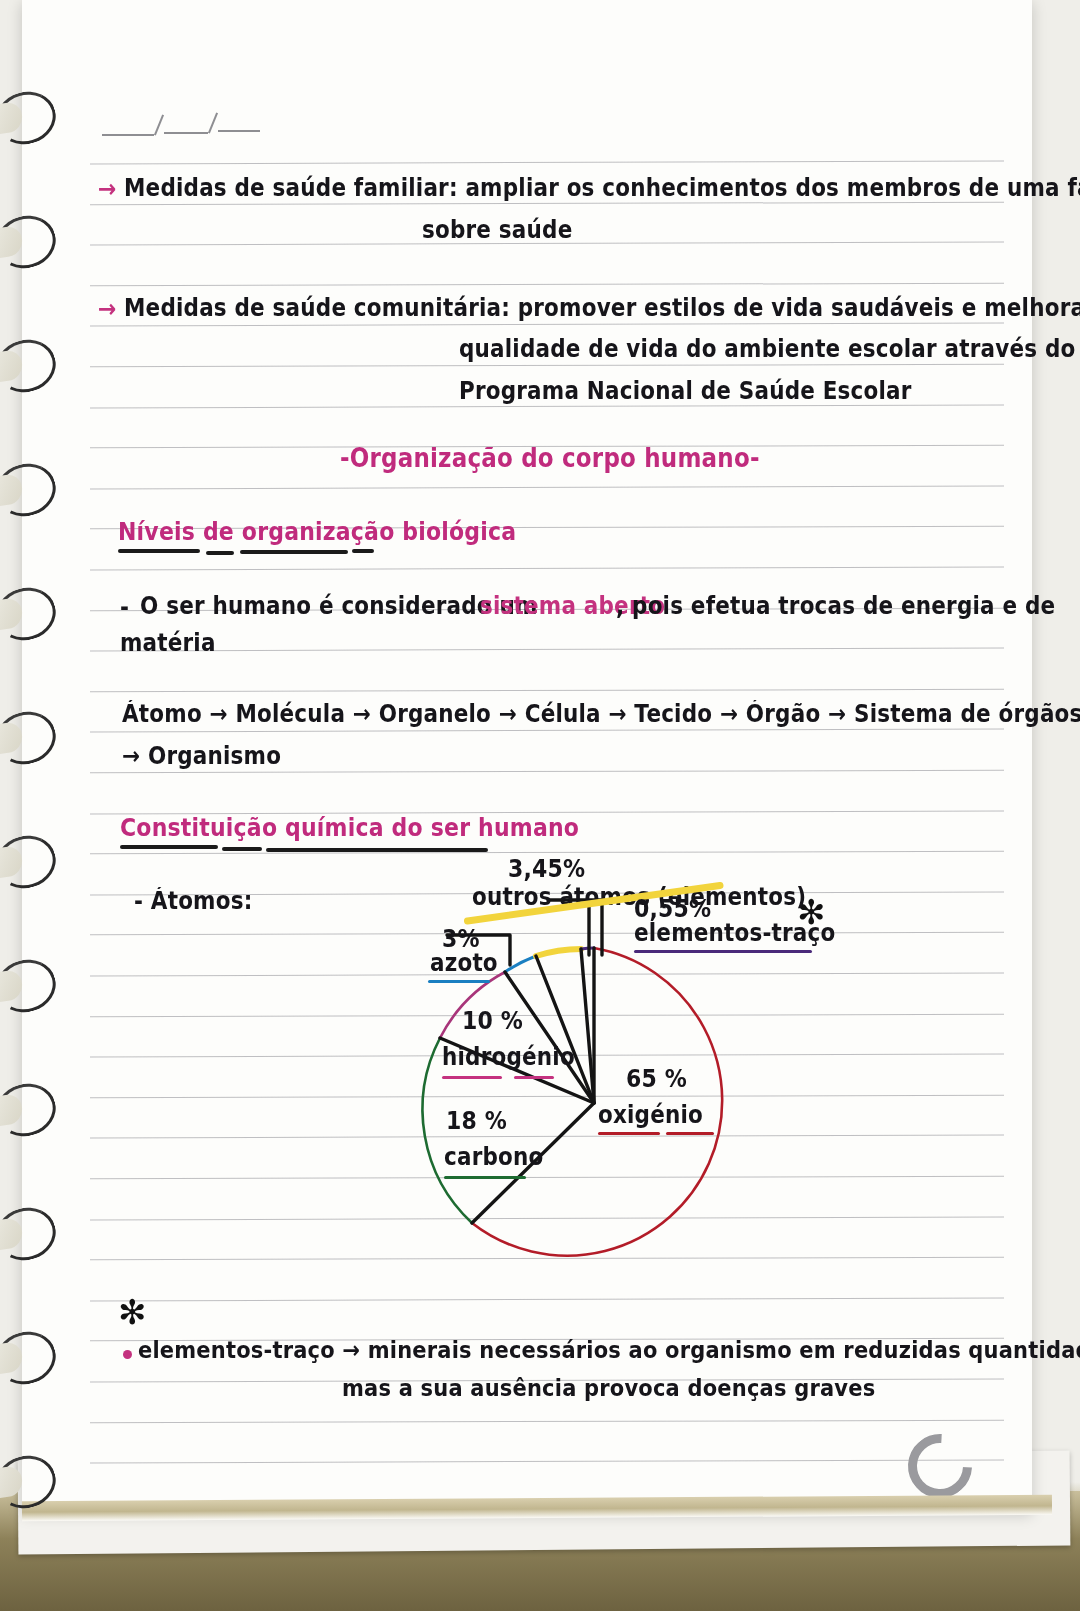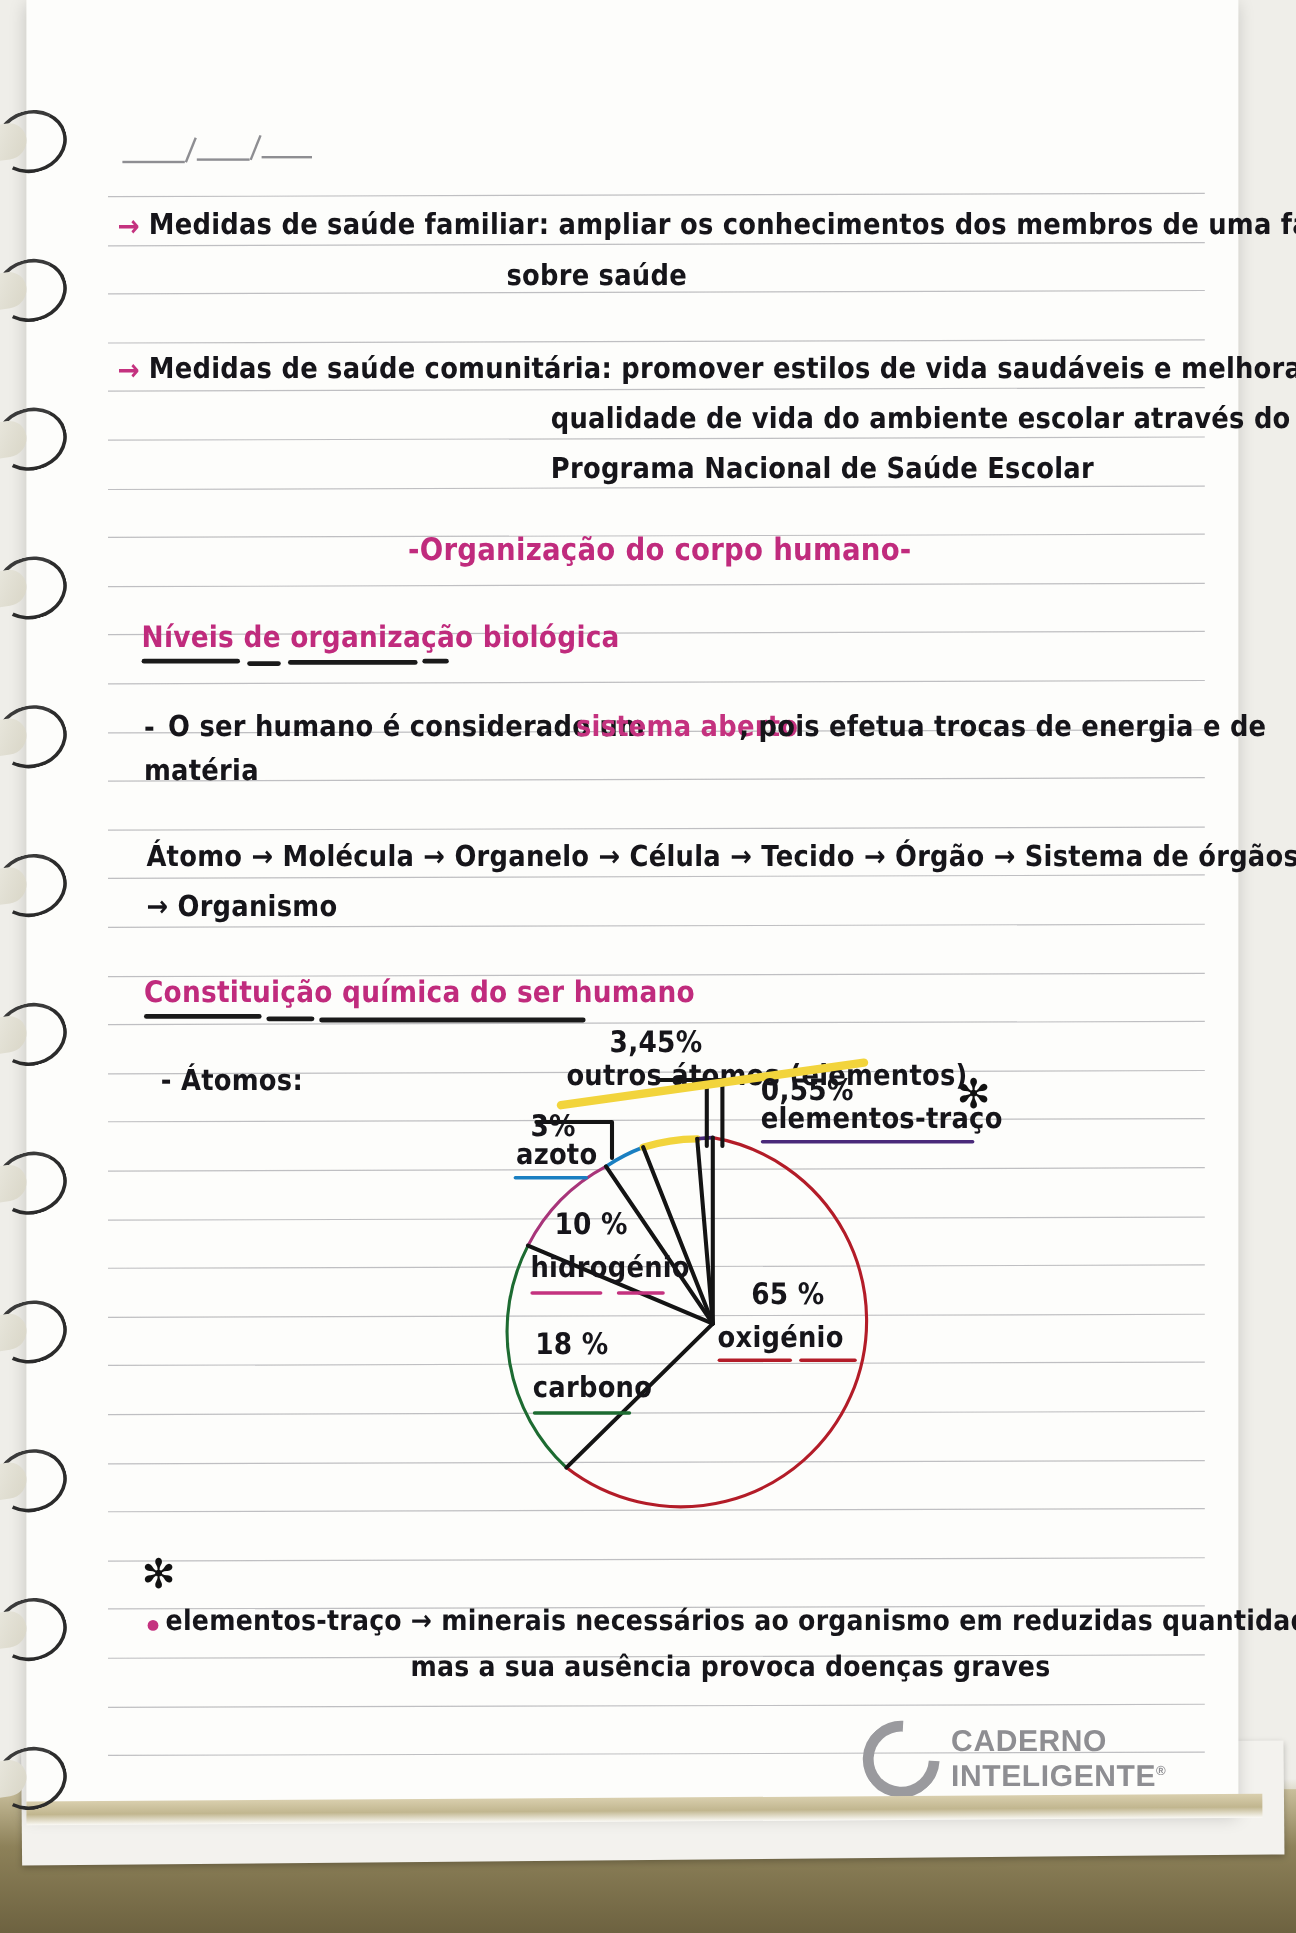--- a/index.html
+++ b/index.html
@@ -205,24 +205,20 @@
     <div class="ul red" style="left:576px;top:1132px;width:62px;"></div>
     <div class="ul red" style="left:644px;top:1132px;width:48px;"></div>
 
     <div class="aster" style="left:96px;top:1295px;">✻</div>
     <div class="dot" style="left:101px;top:1350px;"></div>
     <div class="hw blk" style="left:116px;top:1340px;font-size:21px;">elementos-traço → minerais necessários ao organismo em reduzidas quantidades</div>
     <div class="hw blk" style="left:320px;top:1378px;font-size:21px;">mas a sua ausência provoca doenças graves</div>
 
     <div class="logo">
       <div class="cmark"></div>
-      <div>
-        <div class="ltxt">CADERNO</div>
-        <div class="ltxt"><span>INTELIGENTE</span><span class="reg">®</span></div>
-      </div>
     </div>
   </div>
 
   <div class="page-edge"></div>
 
   <div class="spiral">
       <div class="ring" style="top: 92px;"></div>
       <div class="ring" style="top: 216px;"></div>
       <div class="ring" style="top: 340px;"></div>
       <div class="ring" style="top: 464px;"></div>

